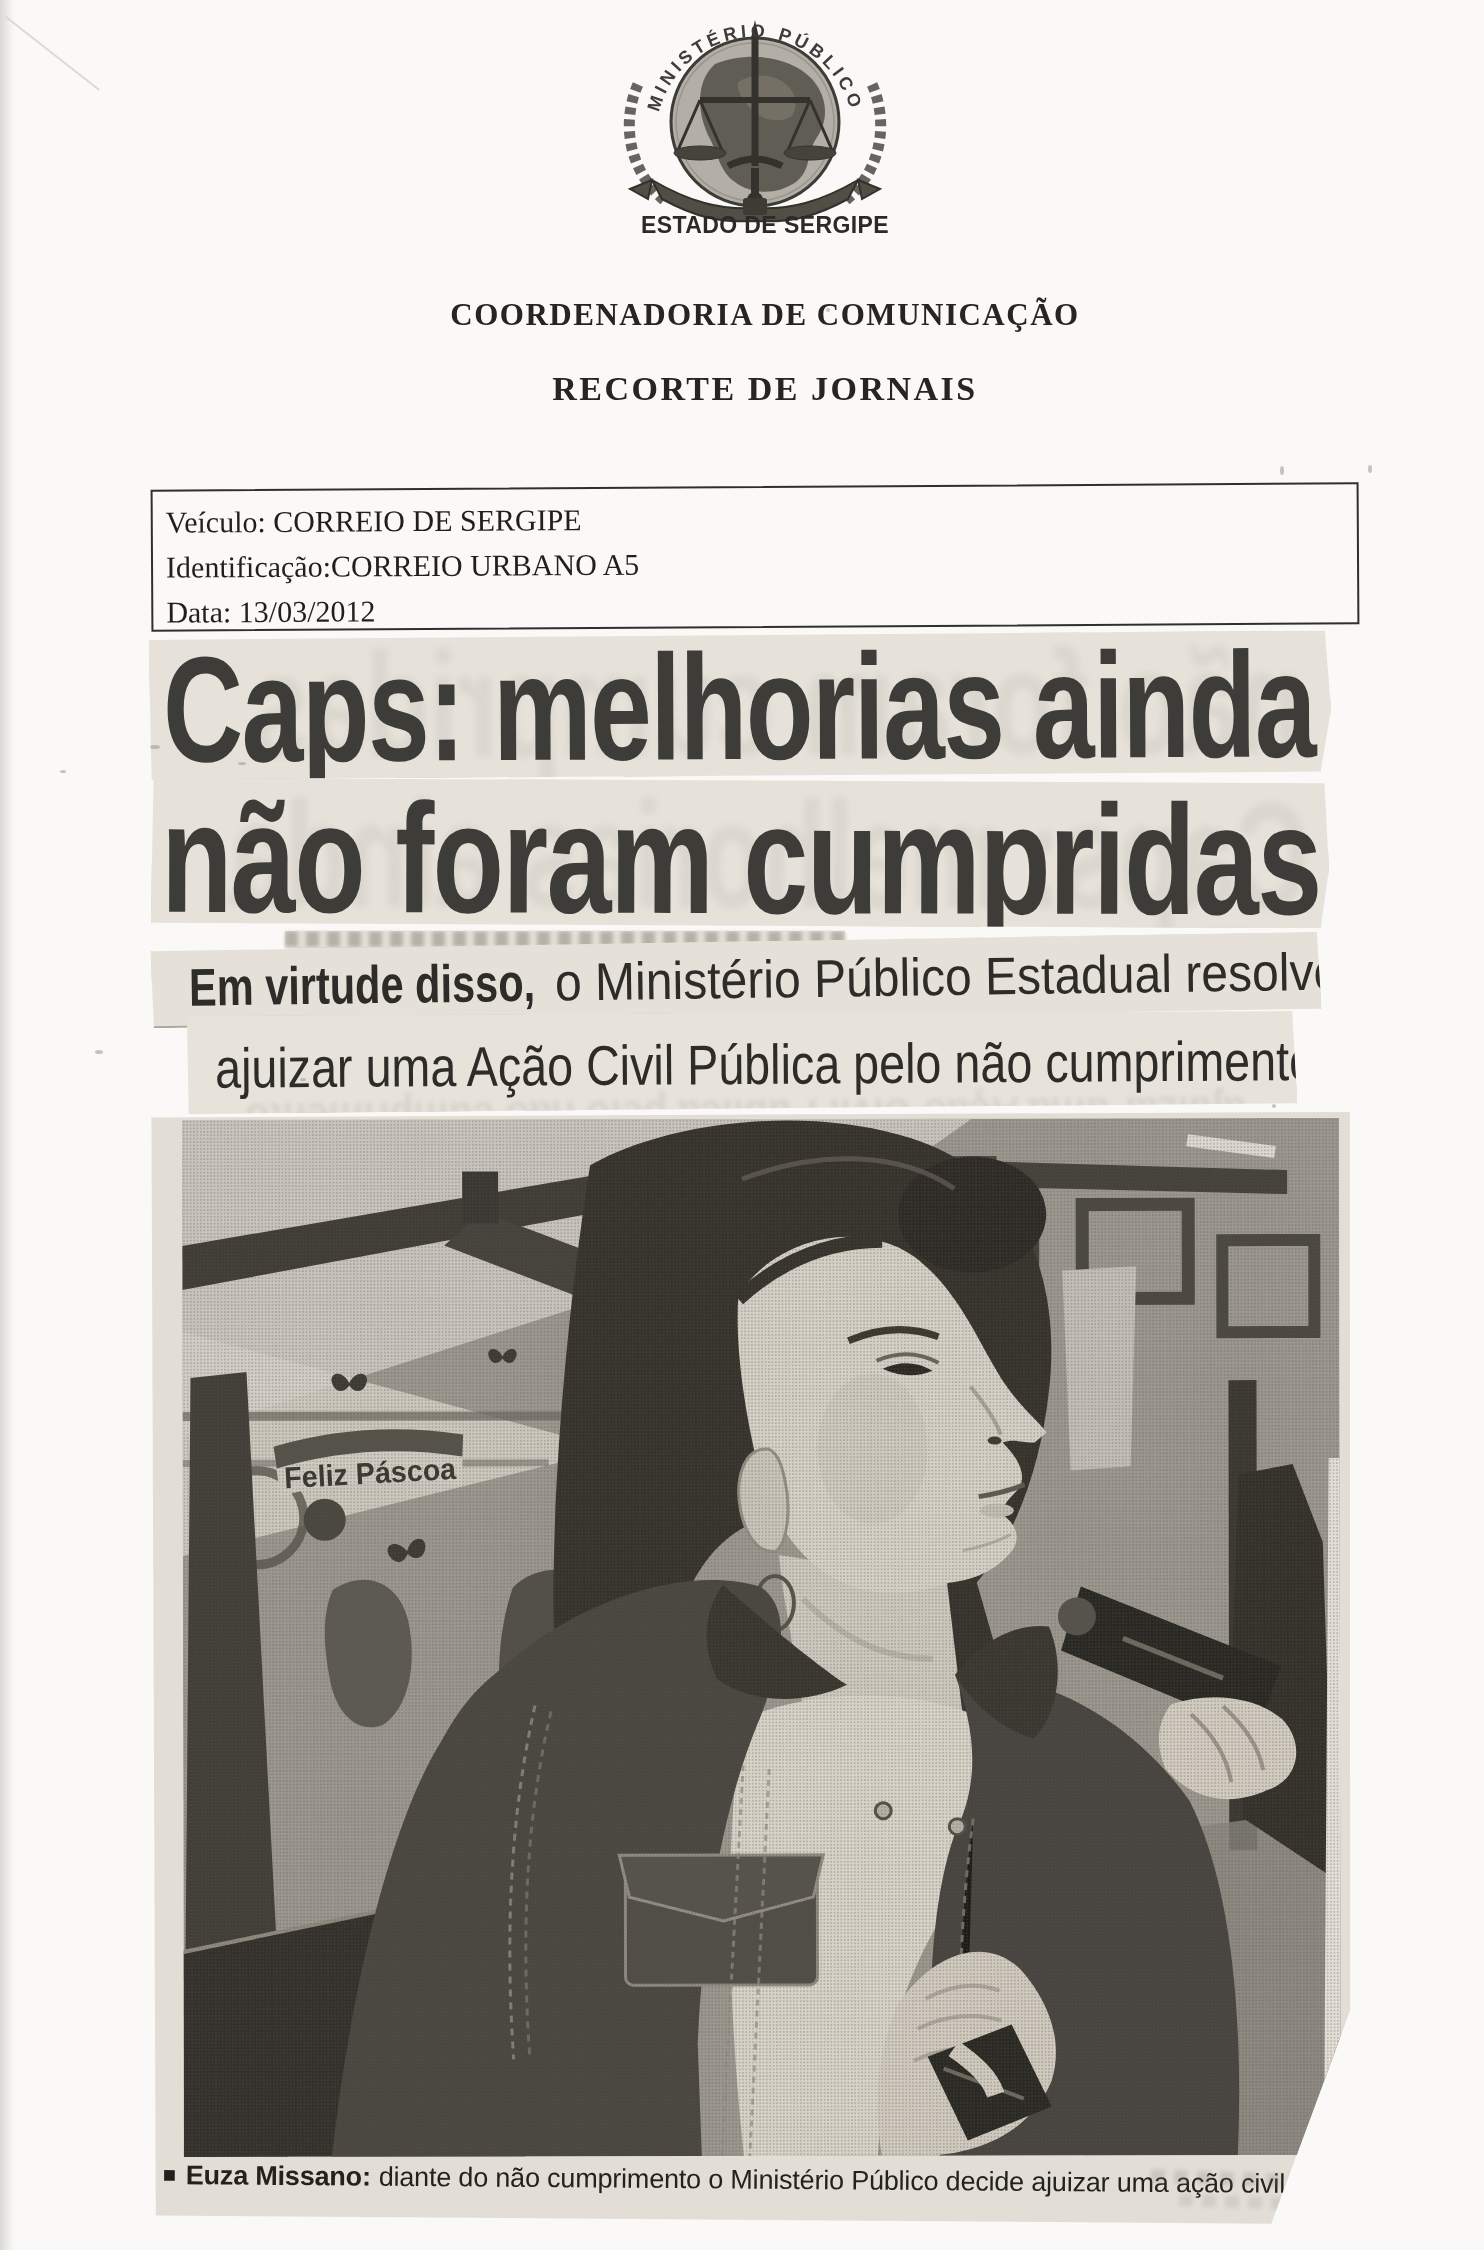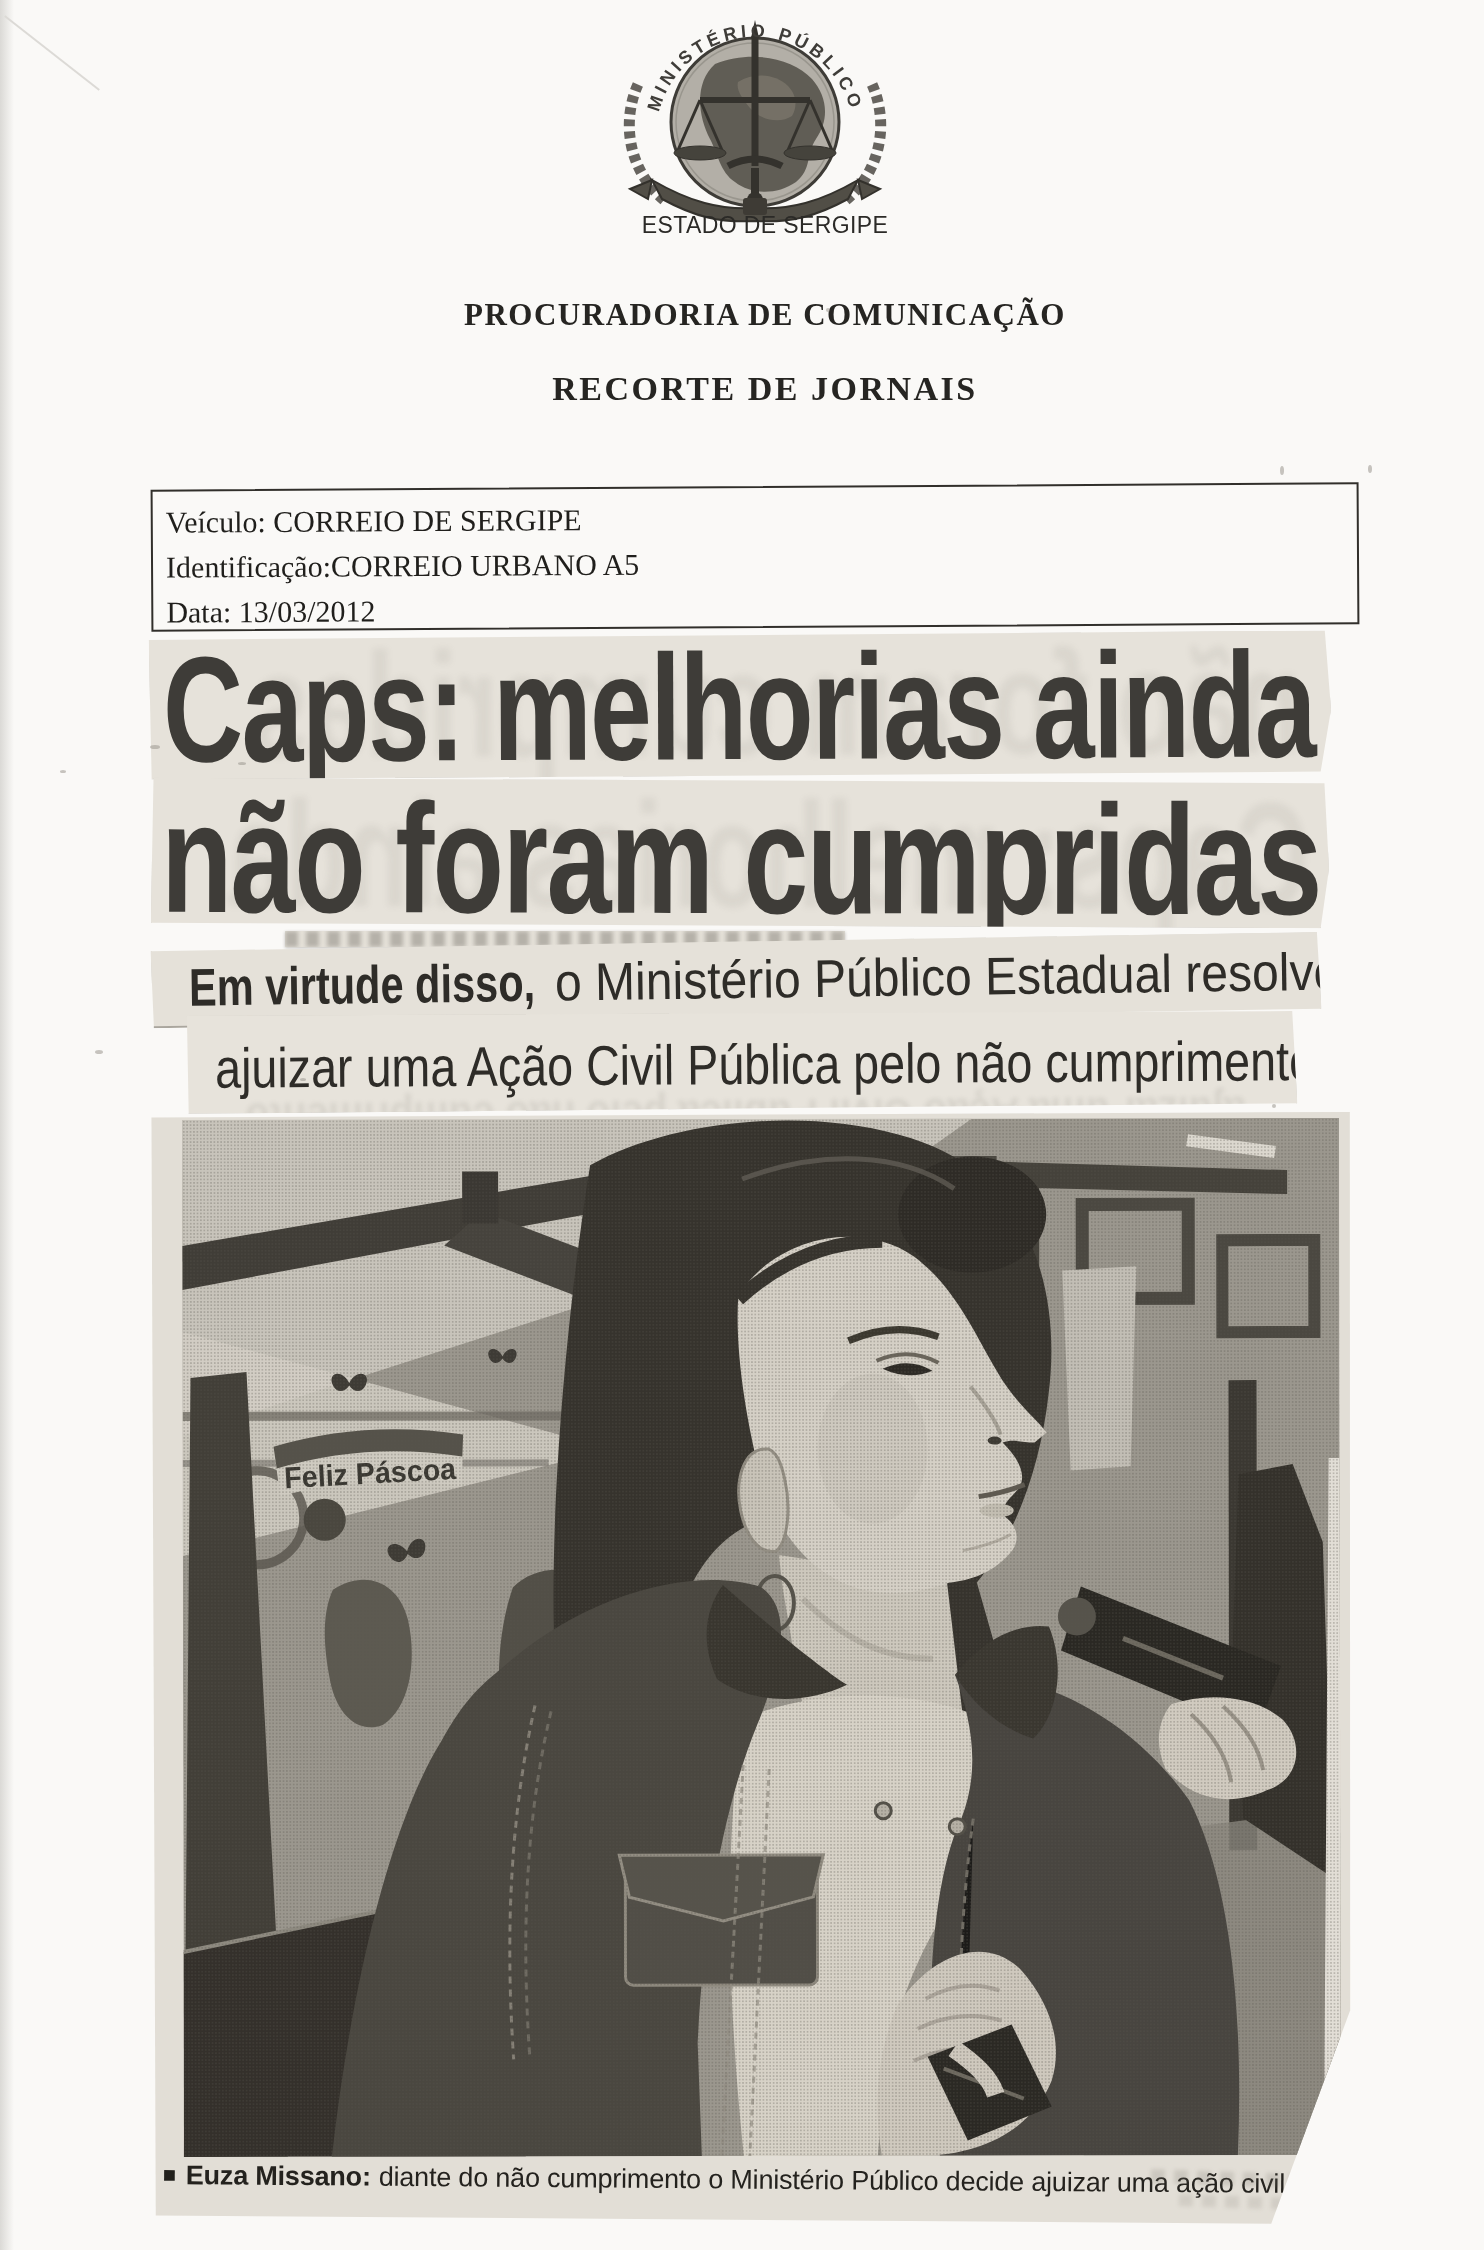--- a/index.html
+++ b/index.html
@@ -9,21 +9,21 @@
     font-family:"Liberation Sans",sans-serif;color:#23211e;
   }
   .edge-shade{position:absolute;left:0;top:0;width:14px;height:2250px;
     background:linear-gradient(to right,rgba(160,158,152,.35),rgba(160,158,152,0));}
   .scratch{position:absolute;left:-8px;top:52px;width:120px;height:2px;background:#dcdad6;transform:rotate(38deg);}
   .speck{position:absolute;background:#9a978f;opacity:.55;border-radius:50%;}
 
   .logo{position:absolute;left:600px;top:2px;width:310px;height:224px;}
 
   .orgline{position:absolute;left:46px;width:1438px;text-align:center;
-    font-weight:normal;font-size:23px;letter-spacing:.4px;color:#2b2a27;}
+    font-weight:bold;font-size:23px;letter-spacing:.4px;color:#2b2a27;}
   .org1{top:212px;} .org2{top:239px;}
   .serif-title{position:absolute;left:46px;width:1438px;text-align:center;
     font-family:"Liberation Serif",serif;font-weight:bold;color:#262522;}
   .dept{top:297px;font-size:31px;letter-spacing:1.5px;}
   .recorte{top:370px;font-size:34px;letter-spacing:2.5px;}
 
   .meta-box{position:absolute;left:151px;top:486px;width:1208px;height:142px;
     border:2px solid #312f2b;transform:rotate(-0.35deg);background:rgba(250,249,247,.6);
     font-family:"Liberation Serif",serif;font-size:30px;color:#201f1c;
     padding:8px 0 0 13px;box-sizing:border-box;}
@@ -109,21 +109,21 @@
       <polygon points="258,178 280,187 262,197" fill="#514e46" stroke="#33312c" stroke-width="2"></polygon>
       <path d="M52,178 C90,200 120,208 155,206 C190,208 220,200 258,178 L248,197 C215,215 190,221 155,219 C120,221 95,215 62,197 Z" fill="#514e46" stroke="#33312c" stroke-width="2"></path>
       <rect x="143" y="196" width="24" height="17" rx="3" fill="#3e3b35"></rect>
     </g>
     <text font-size="18" font-weight="bold" fill="#3f3d39" letter-spacing="4">
       <textPath href="#lg-arc" startOffset="50%" text-anchor="middle">MINISTÉRIO PÚBLICO</textPath>
     </text>
   </svg>
 
   <div class="orgline org1">ESTADO DE SERGIPE</div>
-  <div class="serif-title dept">PROCURADORIA DE COMUNICAÇÃO</div>
+  <div class="serif-title dept">COORDENADORIA DE COMUNICAÇÃO</div>
   <div class="serif-title recorte">RECORTE DE JORNAIS</div>
 
   <div class="meta-box">
     <div>Veículo: CORREIO DE SERGIPE</div>
     <div>Identificação:CORREIO URBANO A5</div>
     <div>Data: 13/03/2012</div>
   </div>
 
   <div class="strip stripA">
     <svg width="1182" height="144">

